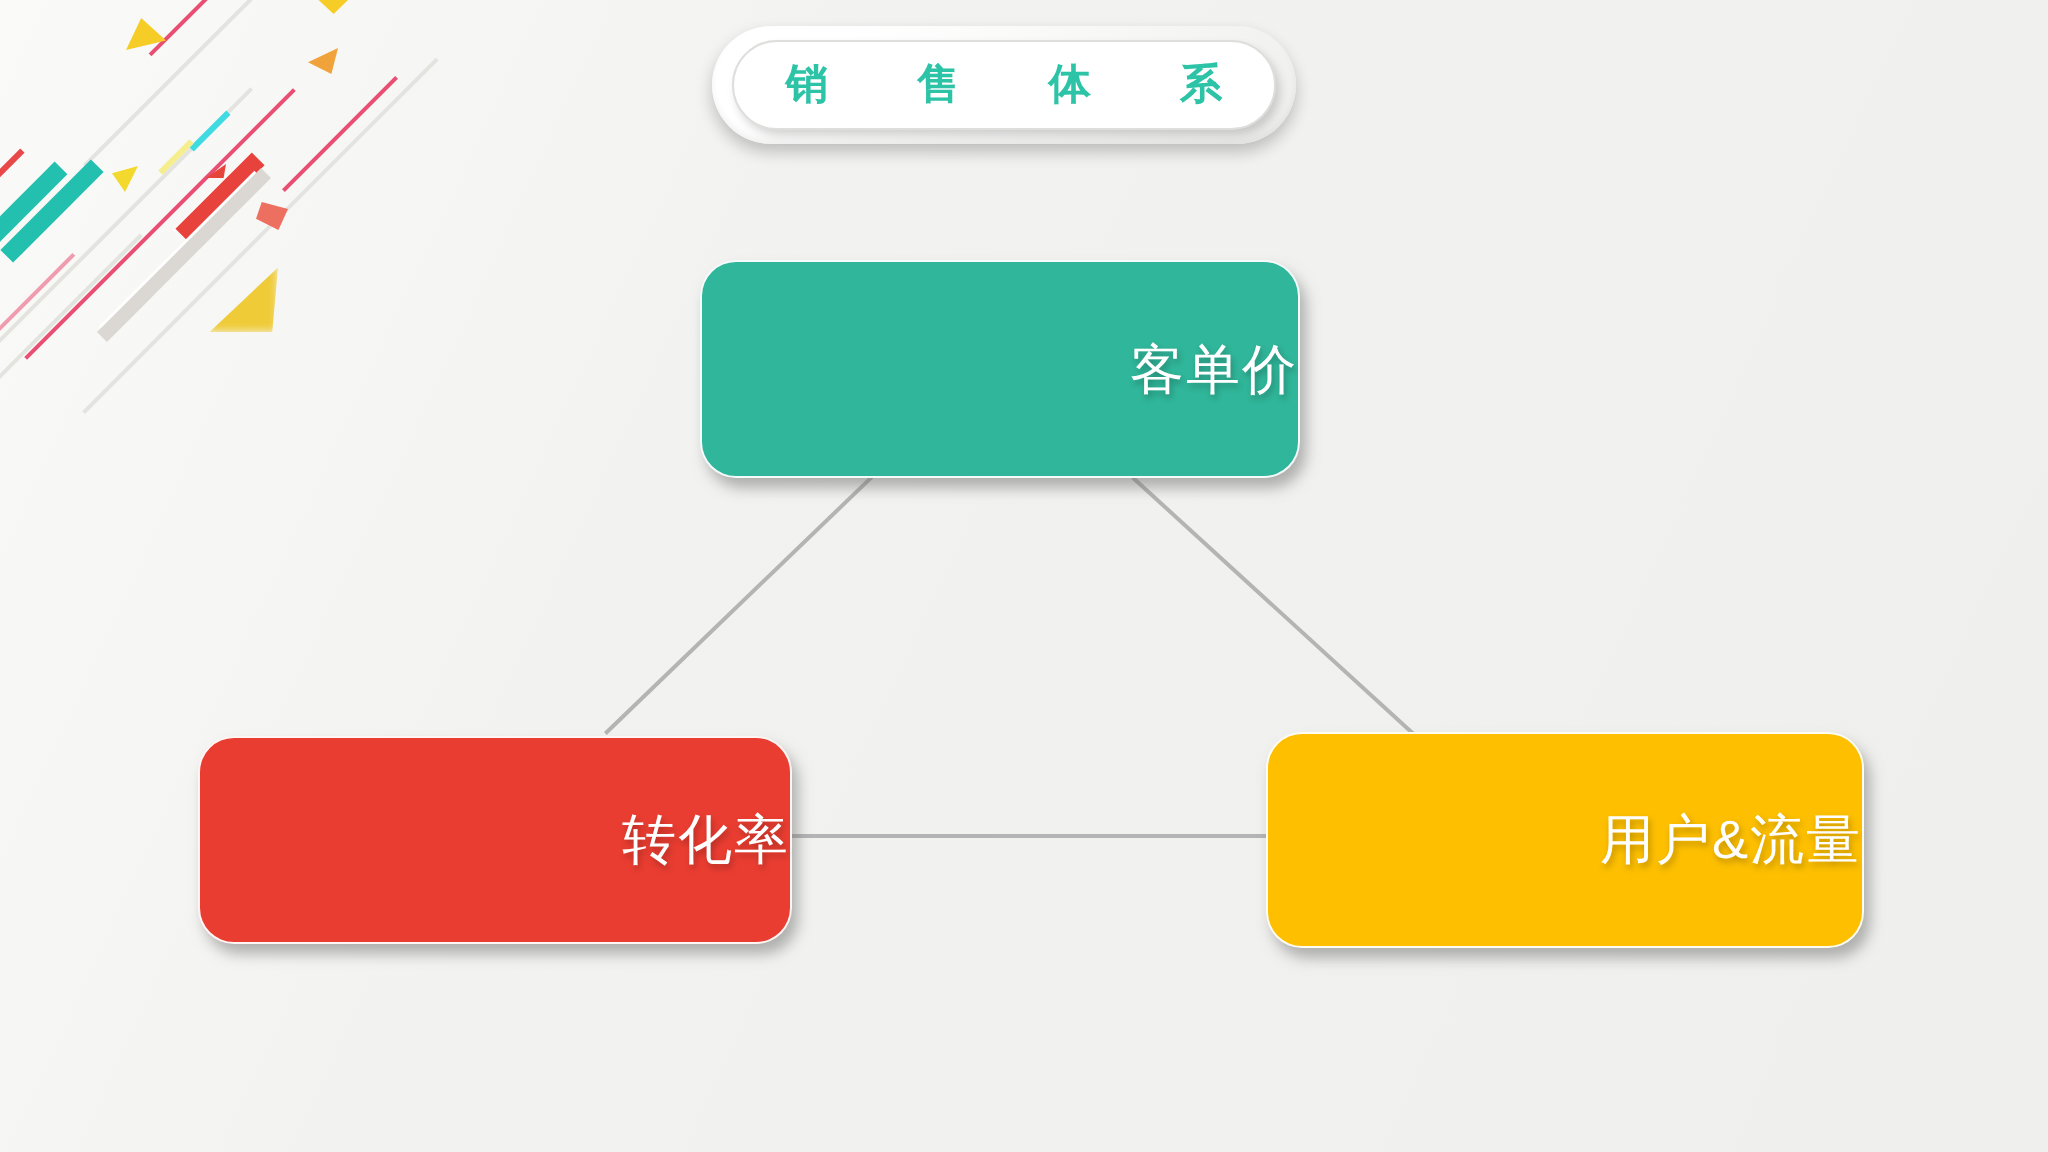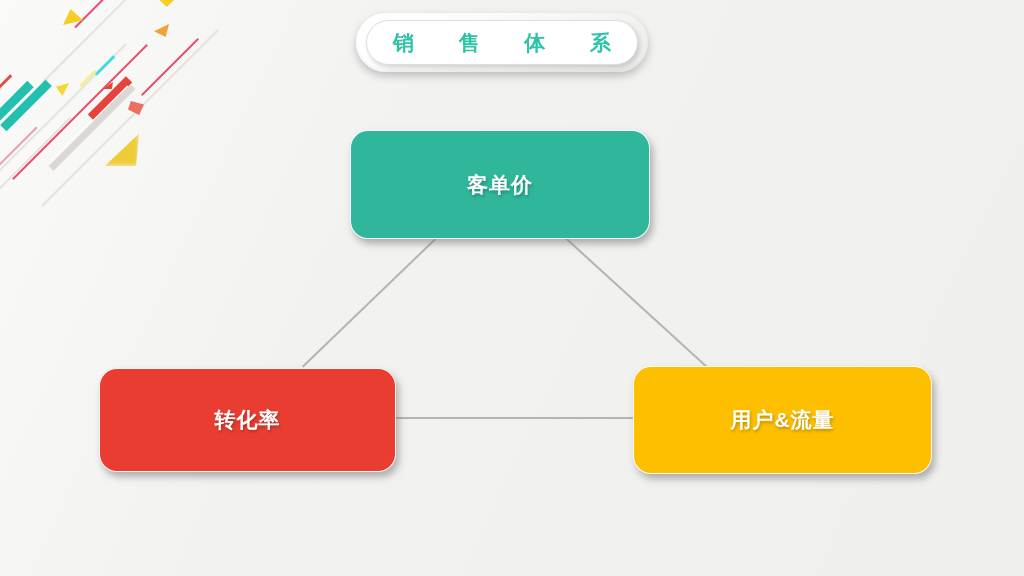--- a/index.html
+++ b/index.html
@@ -28,22 +28,22 @@
     position:absolute;left:10px;top:7px;right:10px;bottom:7px;border-radius:25px;
     background:#ffffff;border:1px solid #dededc;box-sizing:border-box;
     box-shadow:2px 3px 5px rgba(0,0,0,0.16);
     display:flex;align-items:center;justify-content:space-between;padding:0 26px;
   }
   .pill-inner span{color:#2cc3a6;font-weight:bold;font-size:21px;line-height:1;}
   
   .conn{position:absolute;background:#b4b4b4;height:2px;transform-origin:0 0;}
   
   .node{
-    position:absolute;border-radius:18px;display:flex;align-items:center;justify-content:center;
-    color:#ffffff;font-weight:bold;font-size:21px;letter-spacing:1px;
+    position:absolute;border-radius:18px;display:flex;align-items:center;justify-content:flex-end;
+    color:#ffffff;font-weight:normal;font-size:27px;letter-spacing:1px;
     border:1px solid rgba(255,255,255,0.95);
     box-shadow:3px 5px 7px rgba(110,110,110,0.5);
     text-shadow:1px 2px 3px rgba(0,0,0,0.25);
   }
   .node-top{left:350px;top:130px;width:298px;height:107px;background:#30b69a;}
   .node-left{left:99px;top:368px;width:295px;height:102px;background:#ea3d31;}
   .node-right{left:633px;top:366px;width:297px;height:106px;background:#fdbf00;}
 </style>
 </head>
 <body>

